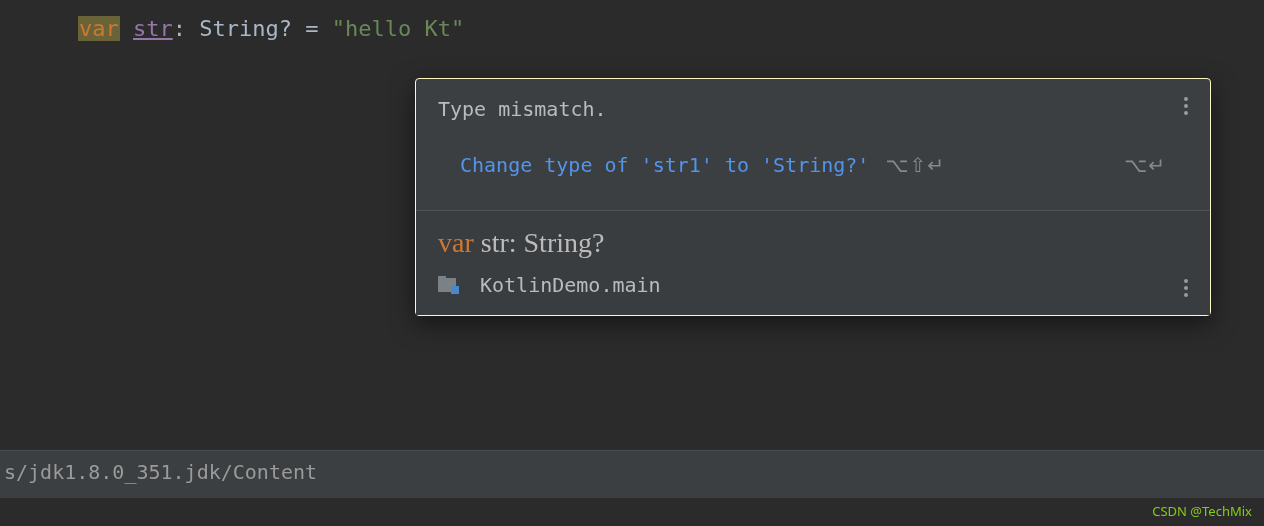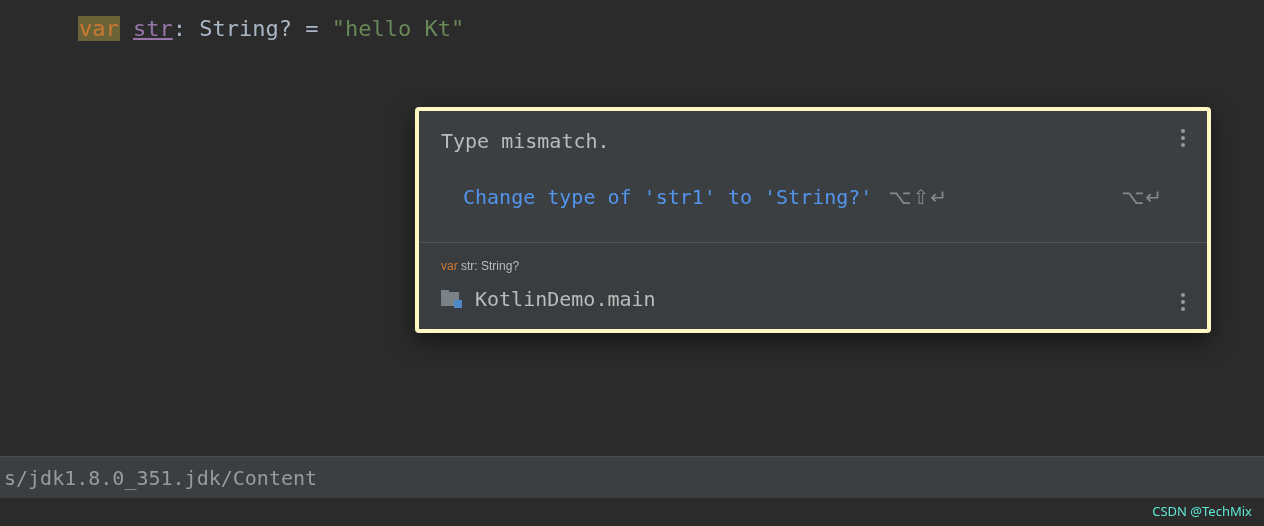--- a/index.html
+++ b/index.html
@@ -24,25 +24,25 @@
     .varname { color: #9876aa; text-decoration: underline; }
     .type { color: #a9b7c6; }
     .string { color: #6a8759; }
     .op { color: #a9b7c6; }
     .err-underline {
       text-decoration: underline wavy #ff5370;
       text-decoration-thickness: 2px;
     }
     .tooltip {
       position: absolute;
-      top: 107px;
+      top: 78px;
       left: 415px;
       width: 796px;
       background: #3c3f41;
-      border: 4px solid #fef9c3;
+      border: 1px solid #fef9c3;
       border-radius: 4px;
       box-shadow: 0 8px 24px rgba(0,0,0,.5);
       font-size: 20px;
       color: #bbbbbb;
     }
     .tt-top { padding: 18px 22px 14px 22px; position: relative; }
     .tt-title { font-size: 20px; margin-bottom: 16px; }
     .tt-row { display: flex; margin-bottom: 10px; padding-left: 12px; }
     .tt-label { width: 130px; }
     .tt-val { }
@@ -54,23 +54,23 @@
     }
     .tt-link { color: #5394ec; cursor: pointer; }
     .shortcut { color: #888; font-family: system-ui, sans-serif; margin-left: 6px; letter-spacing: 1px; }
     .spacer { flex: 1; }
     .tt-bottom {
       border-top: 1px solid #515355;
       background: #3a3d3f;
       padding: 16px 22px 18px 22px;
       position: relative;
     }
-    .tt-code { font-family: Liberation Sans, sans-serif; font-size: 12px; margin-bottom: 14px; }
+    .tt-code { font-family: Liberation Serif, serif; font-size: 28px; margin-bottom: 14px; }
     .tt-code .keyword { color: #cc7832; }
-    .tt-loc { display: flex; align-items: center; gap: 12px; color: #bbbbbb; }
+    .tt-loc { display: flex; align-items: center; gap: 20px; color: #bbbbbb; }
     .file-icon { width: 22px; height: 18px; position: relative; }
     .file-icon svg { display: block; }
     .more-icon {
       position: absolute;
       right: 16px;
       color: #9a9a9a;
       cursor: pointer;
       display: flex;
       flex-direction: column;
       gap: 3px;
@@ -78,34 +78,34 @@
       width: 16px;
     }
     .more-icon span { width: 4px; height: 4px; border-radius: 50%; background: #9a9a9a; }
     .more-top { top: 18px; }
     .more-bot { bottom: 18px; }
     .status-bar {
       position: absolute;
       bottom: 28px;
       left: 0;
       right: 0;
-      height: 42px;
+      height: 48px;
       background: #3c3f41;
       border-top: 1px solid #4a4d4f;
       color: #9a9a9a;
       font-size: 20px;
       line-height: 42px;
       padding-left: 4px;
     }
     .watermark {
       position: absolute;
       bottom: 6px;
       right: 12px;
       font-size: 13px;
-      color: #5eead4;
+      color: #84cc16;
       font-family: system-ui, sans-serif;
     }
   </style>
 </head>
 <body>
 
 <div class="editor">
   <div class="code-line"><span class="keyword keyword-hl">var</span> <span class="varname">str</span><span class="op">: </span><span class="type">String?</span> <span class="op">=</span> <span class="string">"hello Kt"</span></div>
 </div>
 

